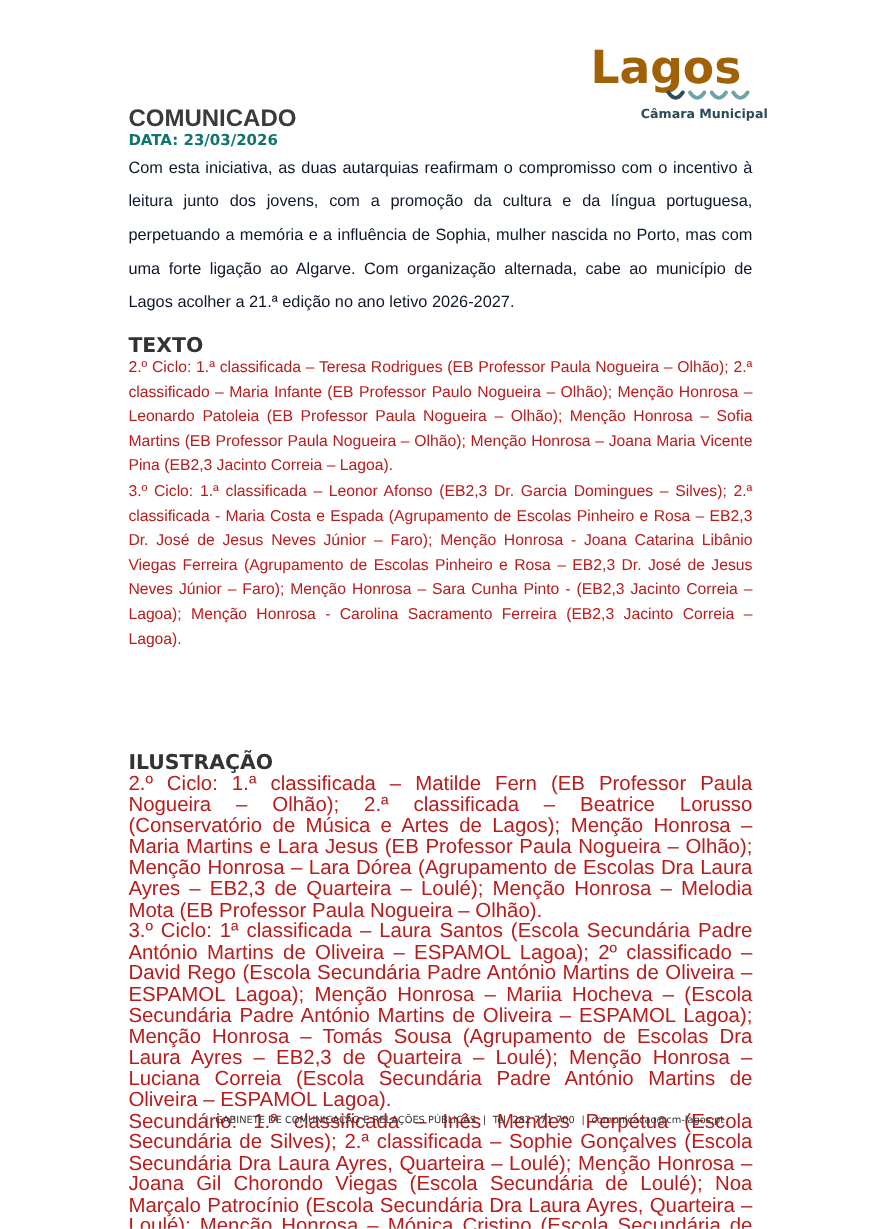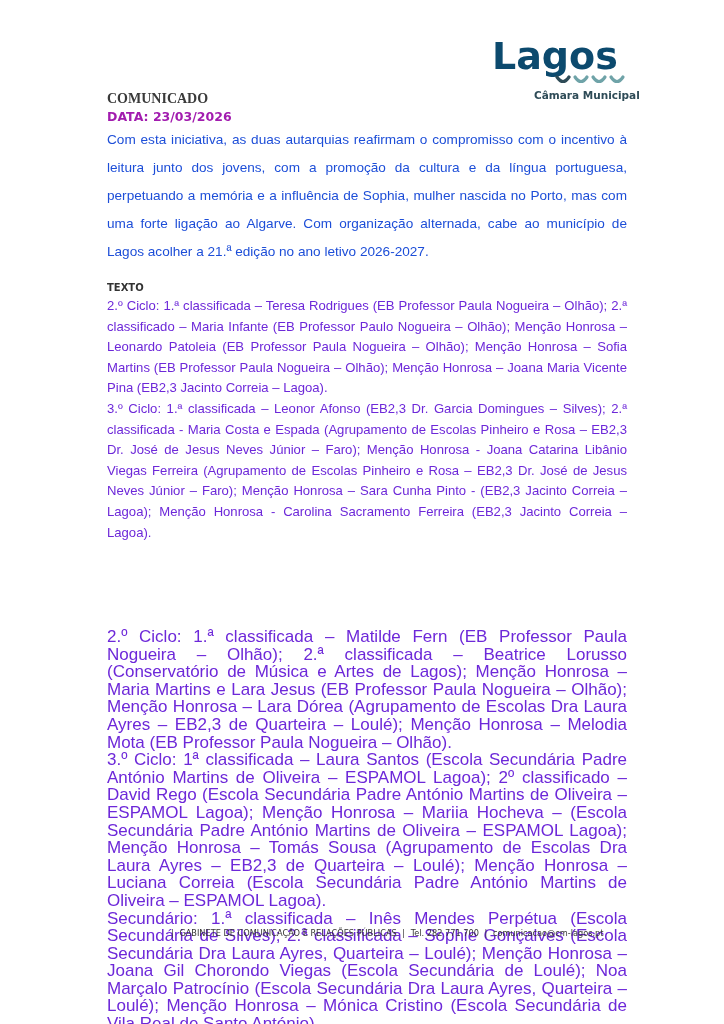--- a/index.html
+++ b/index.html
@@ -23,21 +23,21 @@
       height: 70px;
     }
     .logo-word {
       position: absolute;
       left: 0;
       top: 0;
       font-family: "DejaVu Sans", sans-serif;
       font-weight: bold;
       font-size: 38px;
       letter-spacing: 0px;
-      color: #0c4a6e;
+      color: #a16207;
       line-height: 40px;
     }
     .logo-waves {
       position: absolute;
       left: 63px;
       top: 38px;
       width: 72px;
       height: 14px;
     }
     .logo-sub {
@@ -51,65 +51,65 @@
       white-space: nowrap;
       text-align: right;
     }
     .header-block {
       position: absolute;
       left: 107px;
       top: 90px;
       width: 520px;
     }
     .title {
-      font-family: Liberation Serif, serif;
+      font-family: Liberation Sans, sans-serif;
       font-weight: bold;
-      font-size: 14px;
+      font-size: 20px;
       color: #3a3a3a;
       line-height: 18px;
       margin: 0;
     }
     .date {
       font-family: "DejaVu Sans", sans-serif;
       font-weight: bold;
       font-size: 12.5px;
-      color: #a21caf;
+      color: #0f766e;
       line-height: 18px;
       margin: 0;
     }
     .intro {
       position: absolute;
       left: 107px;
       top: 126px;
       width: 520px;
       font-size: 13.6px;
       line-height: 28px;
       text-align: justify;
       margin: 0;
-      color: #1d4ed8;
+      color: #0f172a;
     }
     .section {
       position: absolute;
       left: 107px;
       width: 520px;
     }
     .section-heading {
       font-family: "DejaVu Sans", sans-serif;
       font-weight: bold;
-      font-size: 10px;
+      font-size: 17px;
       color: #333333;
       line-height: 16px;
       margin: 0;
     }
     .para {
       font-size: 13.1px;
       line-height: 20.6px;
       text-align: justify;
       margin: 0;
-      color: #6d28d9;
+      color: #b91c1c;
     }
     .illus .para {
       font-size: 17px;
       line-height: 17.6px;
     }
     .footer {
       position: absolute;
       left: 168px;
       top: 928px;
       font-family: "DejaVu Sans", sans-serif;
@@ -140,20 +140,21 @@
 
 <p class="intro">Com esta iniciativa, as duas autarquias reafirmam o compromisso com o incentivo à leitura junto dos jovens, com a promoção da cultura e da língua portuguesa, perpetuando a memória e a influência de Sophia, mulher nascida no Porto, mas com uma forte ligação ao Algarve. Com organização alternada, cabe ao município de Lagos acolher a 21.ª edição no ano letivo 2026-2027.</p>
 
 <div class="section" style="top: 280px;">
   <p class="section-heading">TEXTO</p>
   <p class="para">2.º Ciclo: 1.ª classificada – Teresa Rodrigues (EB Professor Paula Nogueira – Olhão); 2.ª classificado – Maria Infante (EB Professor Paulo Nogueira – Olhão); Menção Honrosa – Leonardo Patoleia (EB Professor Paula Nogueira – Olhão); Menção Honrosa – Sofia Martins (EB Professor Paula Nogueira – Olhão); Menção Honrosa – Joana Maria Vicente Pina (EB2,3 Jacinto Correia – Lagoa).</p>
   <p class="para">3.º Ciclo: 1.ª classificada – Leonor Afonso (EB2,3 Dr. Garcia Domingues – Silves); 2.ª classificada - Maria Costa e Espada (Agrupamento de Escolas Pinheiro e Rosa – EB2,3 Dr. José de Jesus Neves Júnior – Faro); Menção Honrosa - Joana Catarina Libânio Viegas Ferreira (Agrupamento de Escolas Pinheiro e Rosa – EB2,3 Dr. José de Jesus Neves Júnior – Faro); Menção Honrosa – Sara Cunha Pinto - (EB2,3 Jacinto Correia – Lagoa); Menção Honrosa - Carolina Sacramento Ferreira (EB2,3 Jacinto Correia – Lagoa).</p>
 </div>
 
 <div class="section illus" style="top: 628px;">
+  <p class="section-heading">ILUSTRAÇÃO</p>
   <p class="para">2.º Ciclo: 1.ª classificada – Matilde Fern (EB Professor Paula Nogueira – Olhão); 2.ª classificada – Beatrice Lorusso (Conservatório de Música e Artes de Lagos); Menção Honrosa – Maria Martins e Lara Jesus (EB Professor Paula Nogueira – Olhão); Menção Honrosa – Lara Dórea (Agrupamento de Escolas Dra Laura Ayres – EB2,3 de Quarteira – Loulé); Menção Honrosa – Melodia Mota (EB Professor Paula Nogueira – Olhão).</p>
   <p class="para">3.º Ciclo: 1ª classificada – Laura Santos (Escola Secundária Padre António Martins de Oliveira – ESPAMOL Lagoa); 2º classificado – David Rego (Escola Secundária Padre António Martins de Oliveira – ESPAMOL Lagoa); Menção Honrosa – Mariia Hocheva – (Escola Secundária Padre António Martins de Oliveira – ESPAMOL Lagoa); Menção Honrosa – Tomás Sousa (Agrupamento de Escolas Dra Laura Ayres – EB2,3 de Quarteira – Loulé); Menção Honrosa – Luciana Correia (Escola Secundária Padre António Martins de Oliveira – ESPAMOL Lagoa).</p>
   <p class="para">Secundário: 1.ª classificada – Inês Mendes Perpétua (Escola Secundária de Silves); 2.ª classificada – Sophie Gonçalves (Escola Secundária Dra Laura Ayres, Quarteira – Loulé); Menção Honrosa – Joana Gil Chorondo Viegas (Escola Secundária de Loulé); Noa Marçalo Patrocínio (Escola Secundária Dra Laura Ayres, Quarteira – Loulé); Menção Honrosa – Mónica Cristino (Escola Secundária de Vila Real de Santo António).</p>
 </div>
 
 <div class="footer">
   <span class="sep">|</span>
   <span>GABINETE DE COMUNICAÇÃO E RELAÇÕES PÚBLICAS</span>
   <span class="sep">|</span>
   <span>Tel. 282 771 700</span>

